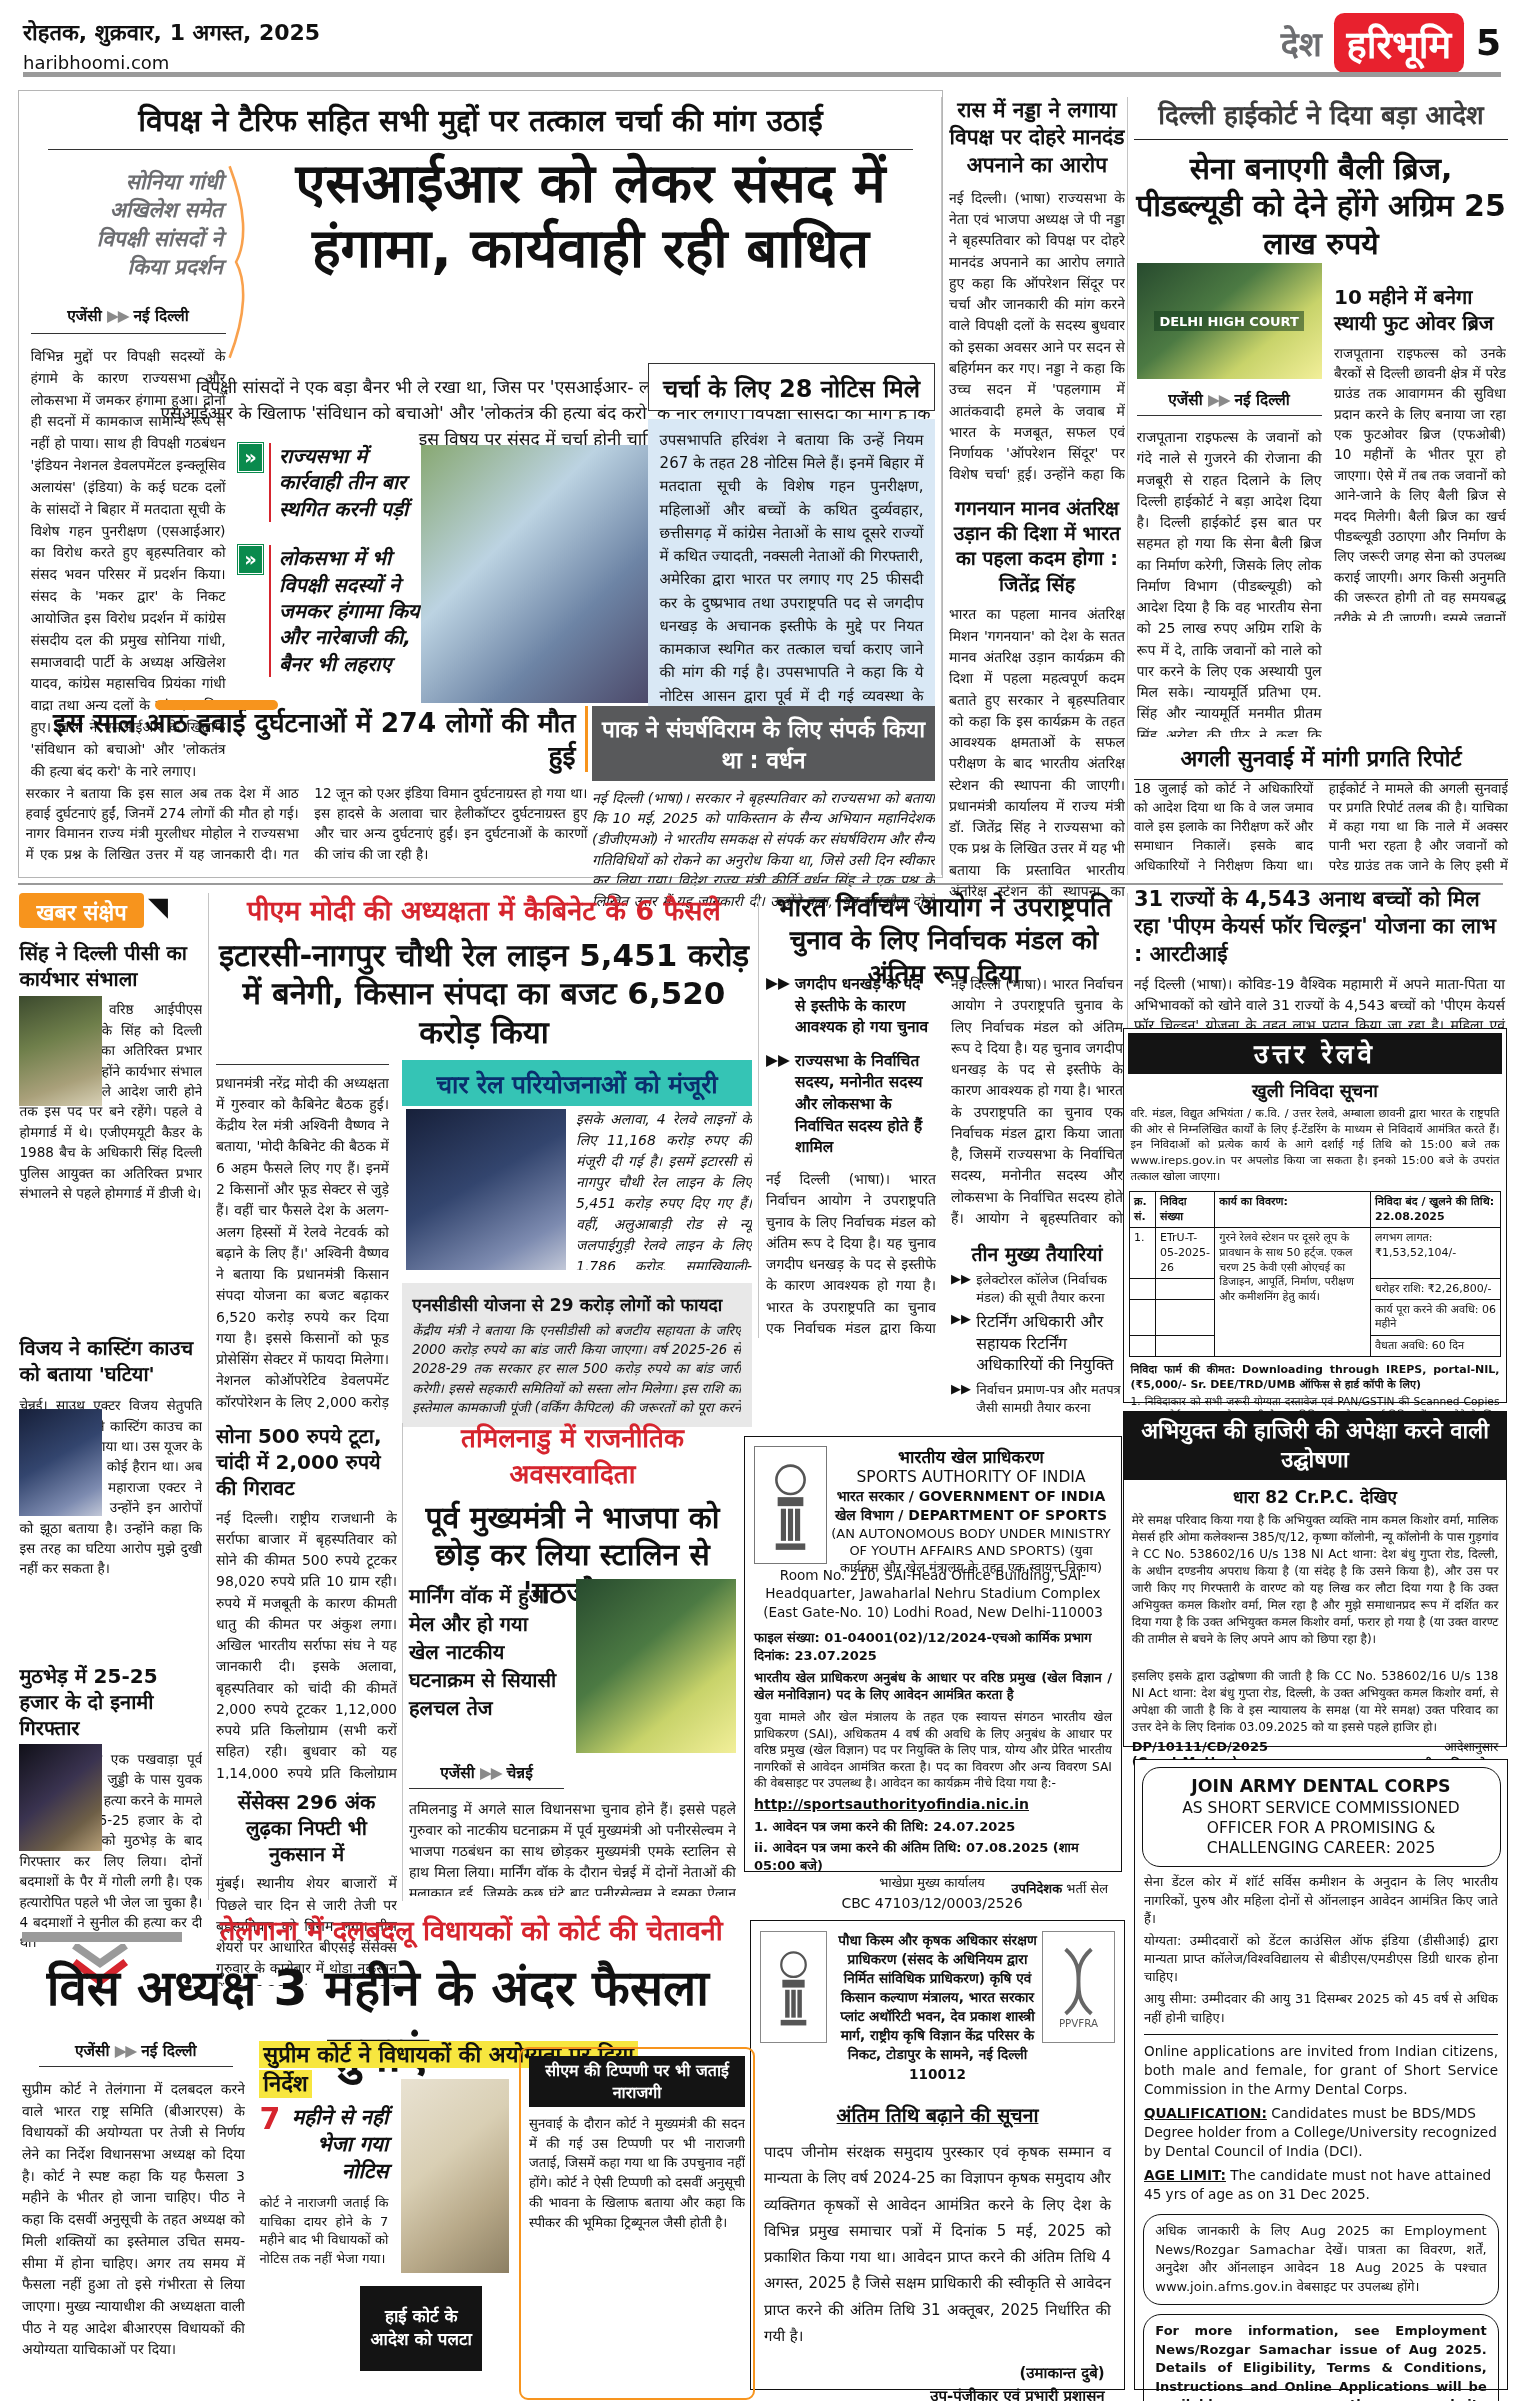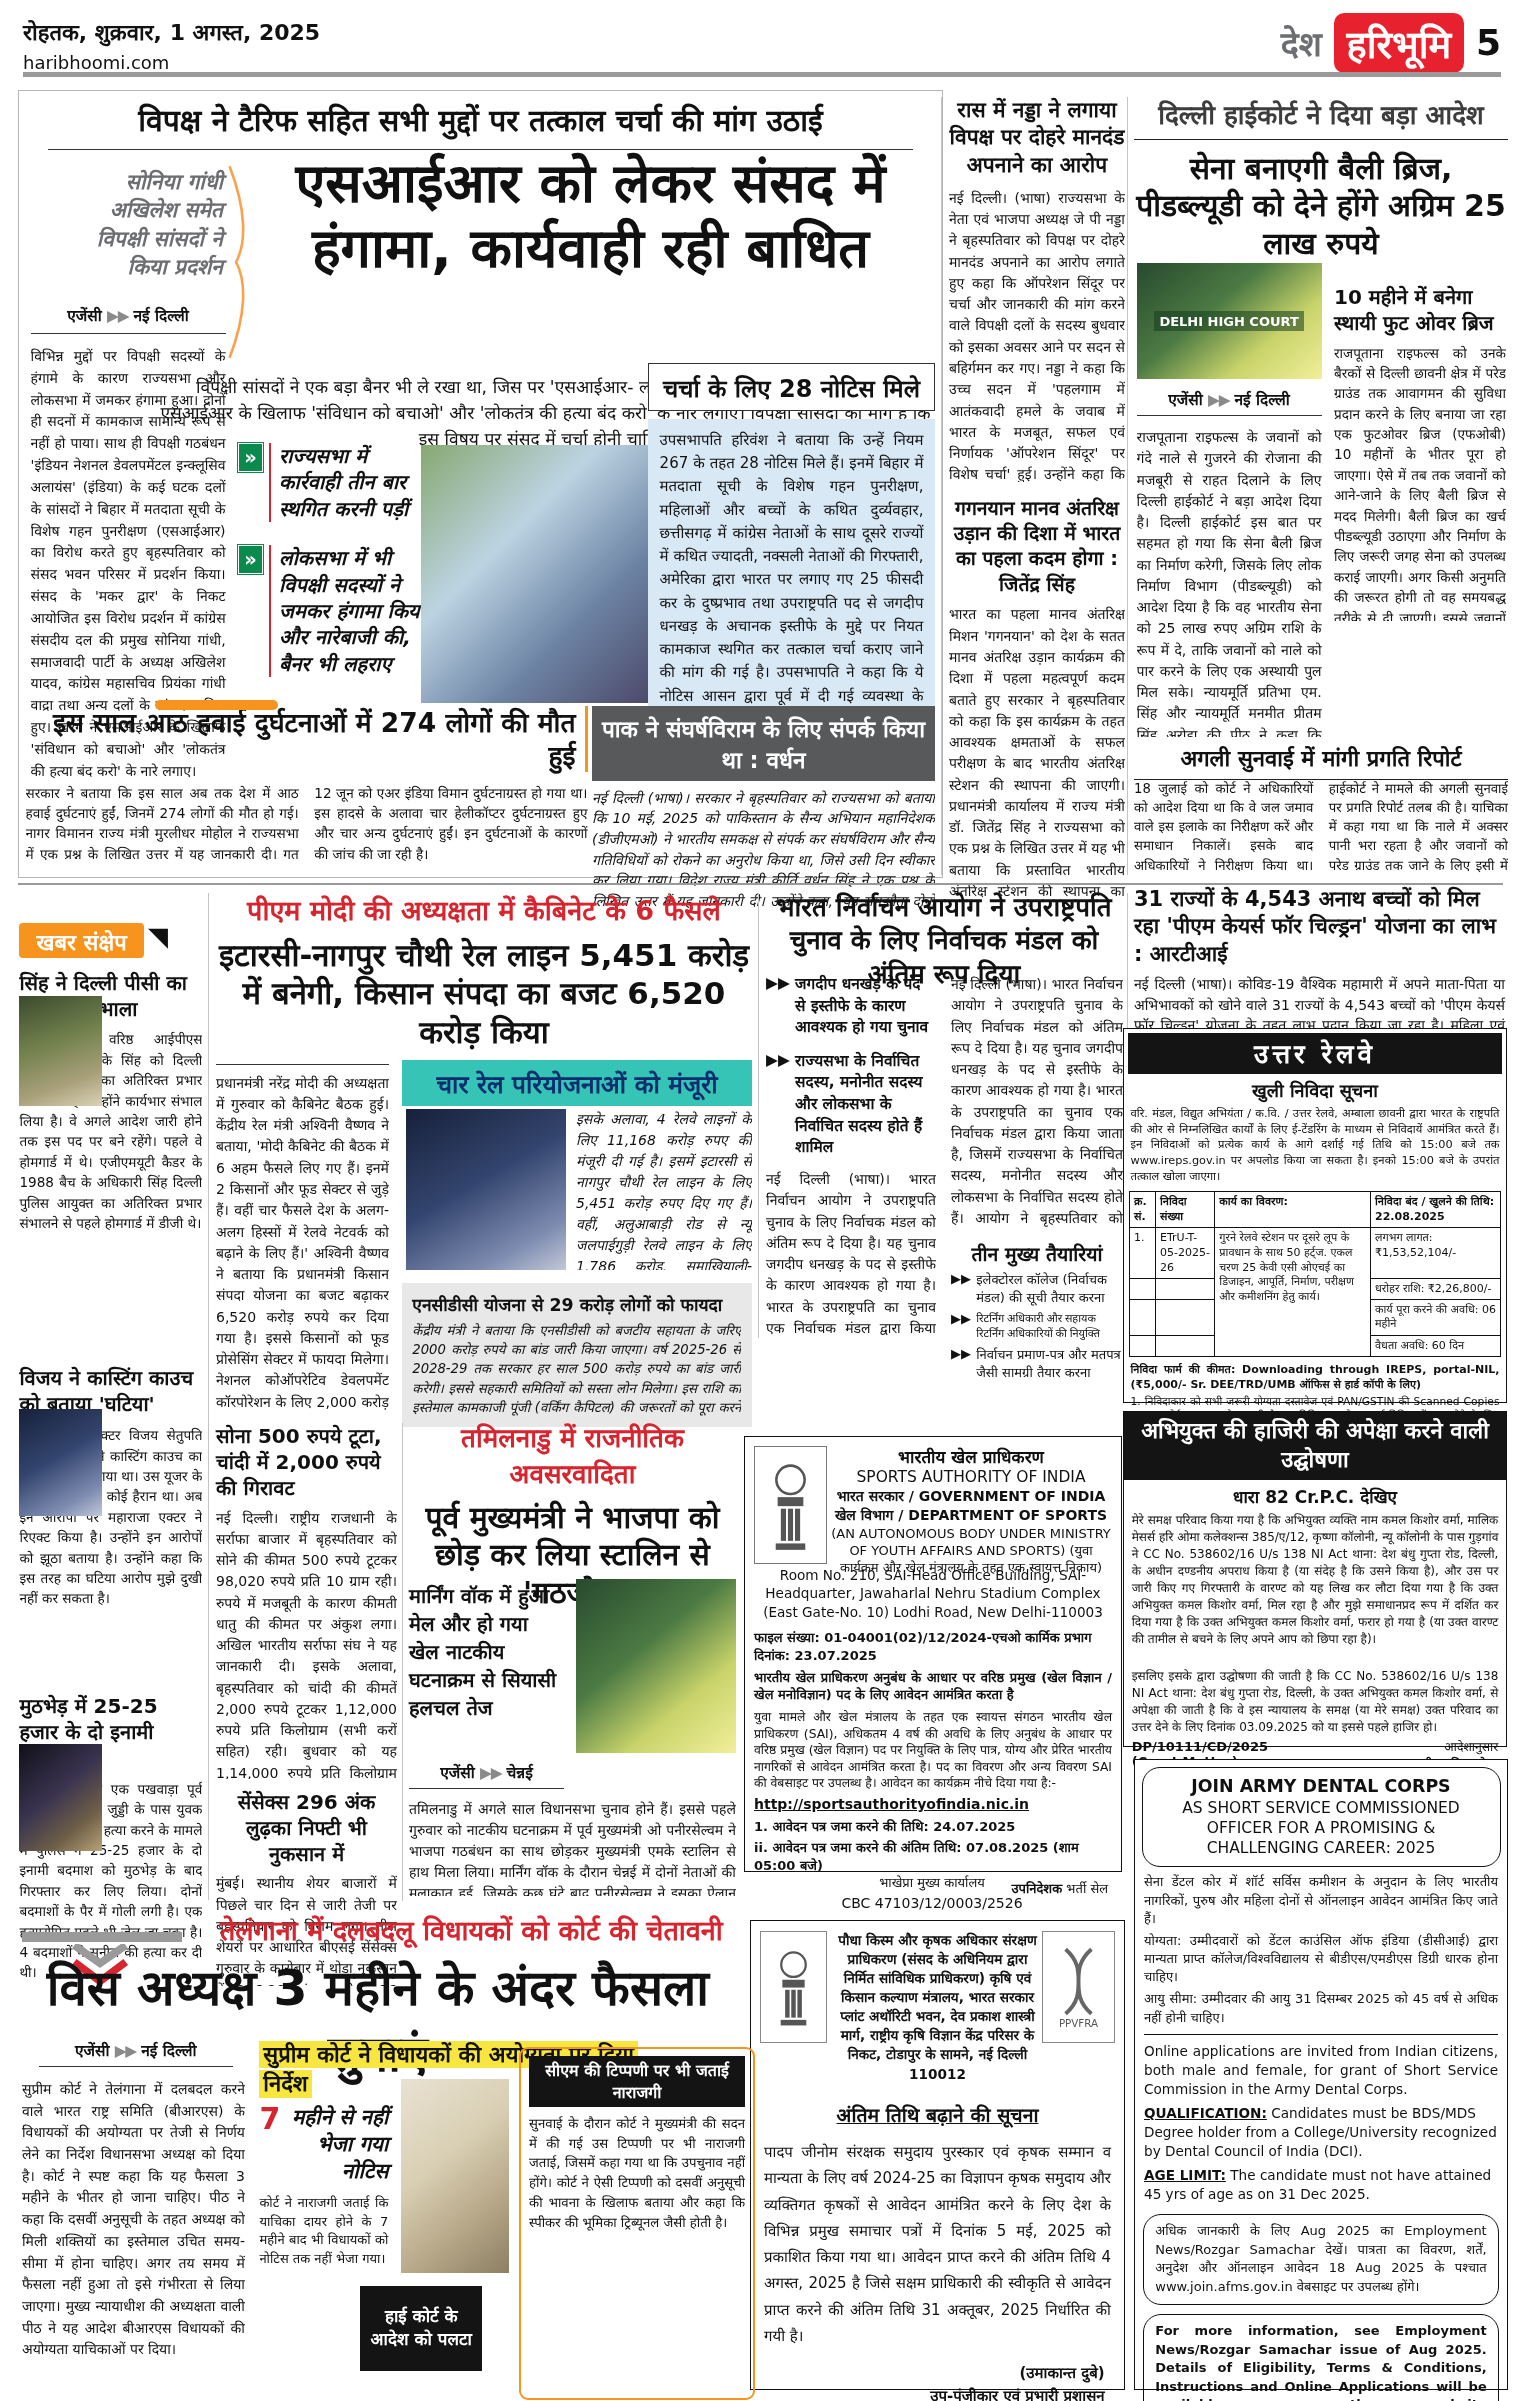--- a/index.html
+++ b/index.html
@@ -133,21 +133,21 @@
       <span>एजेंसी</span><span class="arr">▶▶</span><span>नई दिल्ली</span>
     </div>
     <div class="abs jt clip" style="left:2.6px;top:331px;width:185px;height:310px;font-size:14px;line-height:1.52;">राजपूताना राइफल्स के जवानों को गंदे नाले से गुजरने की रोजाना की मजबूरी से राहत दिलाने के लिए दिल्ली हाईकोर्ट ने बड़ा आदेश दिया है। दिल्ली हाईकोर्ट इस बात पर सहमत हो गया कि सेना बैली ब्रिज का निर्माण करेगी, जिसके लिए लोक निर्माण विभाग (पीडब्ल्यूडी) को आदेश दिया है कि वह भारतीय सेना को 25 लाख रुपए अग्रिम राशि के रूप में दे, ताकि जवानों को नाले को पार करने के लिए एक अस्थायी पुल मिल सके। न्यायमूर्ति प्रतिभा एम. सिंह और न्यायमूर्ति मनमीत प्रीतम सिंह अरोड़ा की पीठ ने कहा कि भारतीय सेना 40 दिनों के भीतर ब्रिज का निर्माण पूरा करेगी।</div>
     <div class="abs ctr b under" style="left:0;top:646px;width:374px;font-size:22px;">अगली सुनवाई में मांगी प्रगति रिपोर्ट</div>
     <div class="abs col2 jt clip" style="left:0;top:683px;width:374px;height:97px;font-size:13.2px;line-height:1.45;">18 जुलाई को कोर्ट ने अधिकारियों को आदेश दिया था कि वे जल जमाव वाले इस इलाके का निरीक्षण करें और समाधान निकालें। इसके बाद अधिकारियों ने निरीक्षण किया था। हाईकोर्ट ने मामले की अगली सुनवाई पर प्रगति रिपोर्ट तलब की है। याचिका में कहा गया था कि नाले में अक्सर पानी भरा रहता है और जवानों को परेड ग्राउंड तक जाने के लिए इसी में से गुजरना पड़ता है। इस पर कोर्ट ने नाराजगी जताई थी और कहा था कि जवानों का सम्मान सुनिश्चित किया जाए।</div>
   </div>
 
   <div class="abs rule" style="left:18px;top:883px;width:1485px;height:1.9px;"></div>
 
   <div class="abs" style="left:19.4px;top:893px;width:183px;">
-    <div style="display:flex;align-items:center;margin-top:30px;">
+    <div style="display:flex;align-items:center;">
       <span class="b" style="background:#f7941d;color:#fff;font-size:22px;padding:2.6px 17px;border-radius:3.9px;">खबर संक्षेप</span>
       <span style="font-size:26px;color:#111;margin-left:3.9px;transform:rotate(180deg);">◣</span>
     </div>
     <div class="b" style="margin-top:11.6px;font-size:20px;line-height:1.3;">सिंह ने दिल्ली पीसी का कार्यभार संभाला</div>
     <div class="abs photo2" style="left:0;top:103px;width:83px;height:110px;"></div>
     <div class="jt clip" style="margin-top:7.7px;font-size:13.6px;line-height:1.5;height:323px;">नई दिल्ली। वरिष्ठ आईपीएस अधिकारी एसबीके सिंह को दिल्ली पुलिस आयुक्त का अतिरिक्त प्रभार सौंपा गया है। उन्होंने कार्यभार संभाल लिया है। वे अगले आदेश जारी होने तक इस पद पर बने रहेंगे। पहले वे होमगार्ड में थे। एजीएमयूटी कैडर के 1988 बैच के अधिकारी सिंह दिल्ली पुलिस आयुक्त का अतिरिक्त प्रभार संभालने से पहले होमगार्ड में डीजी थे।</div>
     <div class="b" style="margin-top:13px;font-size:20px;line-height:1.3;">विजय ने कास्टिंग काउच को बताया 'घटिया'</div>
     <div class="abs photo3" style="left:0;top:516px;width:83px;height:107px;"></div>
     <div class="jt clip" style="margin-top:7.7px;font-size:13.6px;line-height:1.5;height:255px;">चेन्नई। साउथ एक्टर विजय सेतुपति पर एक्स यूजर ने कास्टिंग काउच का गंभीर आरोप लगाया था। उस यूजर के ट्वीट के बाद हर कोई हैरान था। अब इन आरोपों पर महाराजा एक्टर ने रिएक्ट किया है। उन्होंने इन आरोपों को झूठा बताया है। उन्होंने कहा कि इस तरह का घटिया आरोप मुझे दुखी नहीं कर सकता है।</div>
     <div class="b" style="margin-top:13px;font-size:20px;line-height:1.3;">मुठभेड़ में 25-25 हजार के दो इनामी गिरफ्तार</div>
@@ -190,21 +190,21 @@
     <div class="abs jt clip" style="left:0;top:278px;width:170px;height:171px;font-size:14px;line-height:1.52;">नई दिल्ली (भाषा)। भारत निर्वाचन आयोग ने उपराष्ट्रपति चुनाव के लिए निर्वाचक मंडल को अंतिम रूप दे दिया है। यह चुनाव जगदीप धनखड़ के पद से इस्तीफे के कारण आवश्यक हो गया है। भारत के उपराष्ट्रपति का चुनाव एक निर्वाचक मंडल द्वारा किया जाता है, जिसमें राज्यसभा के निर्वाचित सदस्य, मनोनीत सदस्य और लोकसभा के निर्वाचित सदस्य होते हैं। आयोग ने बृहस्पतिवार को इसकी जानकारी दी। भारत के उपराष्ट्रपति का चुनाव इस निर्वाचक मंडल द्वारा किया जाता है, जिसमें निर्वाचक मंडल की सूची को अंतिम रूप दे दिया है। चुनाव आयोग ने कहा कि निर्वाचक मंडल की सूची अधिसूचना की तारीख से चुनाव आयोग कार्यालय में स्थापित एक काउंटर पर खरीदने के लिए उपलब्ध होगी, जिसकी घोषणा जल्द ही होने की संभावना है। धनखड़ ने अपने कार्यकाल की समाप्ति से लगभग दो साल पहले, 21 जुलाई को उपराष्ट्रपति पद से इस्तीफा दे दिया था।</div>
     <div class="abs jt clip" style="left:185px;top:83px;width:172px;height:255px;font-size:14px;line-height:1.52;direction:ltr;">नई दिल्ली (भाषा)। भारत निर्वाचन आयोग ने उपराष्ट्रपति चुनाव के लिए निर्वाचक मंडल को अंतिम रूप दे दिया है। यह चुनाव जगदीप धनखड़ के पद से इस्तीफे के कारण आवश्यक हो गया है। भारत के उपराष्ट्रपति का चुनाव एक निर्वाचक मंडल द्वारा किया जाता है, जिसमें राज्यसभा के निर्वाचित सदस्य, मनोनीत सदस्य और लोकसभा के निर्वाचित सदस्य होते हैं। आयोग ने बृहस्पतिवार को इसकी जानकारी दी। भारत के उपराष्ट्रपति का चुनाव इस निर्वाचक मंडल द्वारा किया जाता है, जिसमें निर्वाचक मंडल की सूची को अंतिम रूप दे दिया है। चुनाव आयोग ने कहा कि निर्वाचक मंडल की सूची अधिसूचना की तारीख से चुनाव आयोग कार्यालय में स्थापित एक काउंटर पर खरीदने के लिए उपलब्ध होगी, जिसकी घोषणा जल्द ही होने की संभावना है। धनखड़ ने अपने कार्यकाल की समाप्ति से लगभग दो साल पहले, 21 जुलाई को उपराष्ट्रपति पद से इस्तीफा दे दिया था।</div>
     <div class="abs ctr b" style="left:185px;top:349px;width:172px;font-size:19.4px;">तीन मुख्य तैयारियां</div>
     <div class="abs" style="left:185px;top:380px;width:172px;">
       <div style="display:flex;gap:5.2px;">
           <span class="b" style="font-size:13px;">▶▶</span>
           <span style="font-size:13px;line-height:1.35;">इलेक्टोरल कॉलेज (निर्वाचक मंडल) की सूची तैयार करना</span>
         </div>
       <div style="display:flex;gap:5.2px;margin-top:5.2px;">
           <span class="b" style="font-size:13px;">▶▶</span>
-          <span style="font-size:11px;line-height:1.35;font-family:Liberation Serif, serif;">रिटर्निंग अधिकारी और सहायक रिटर्निंग अधिकारियों की नियुक्ति</span>
+          <span style="font-size:16px;line-height:1.35;">रिटर्निंग अधिकारी और सहायक रिटर्निंग अधिकारियों की नियुक्ति</span>
         </div>
       <div style="display:flex;gap:5.2px;margin-top:5.2px;">
           <span class="b" style="font-size:13px;">▶▶</span>
           <span style="font-size:13px;line-height:1.35;">निर्वाचन प्रमाण-पत्र और मतपत्र जैसी सामग्री तैयार करना</span>
         </div>
     </div>
   </div>
   <div class="abs vline" style="left:1127px;top:893px;height:445px;"></div>
 
   <div class="abs" style="left:1134px;top:886px;width:371px;">

